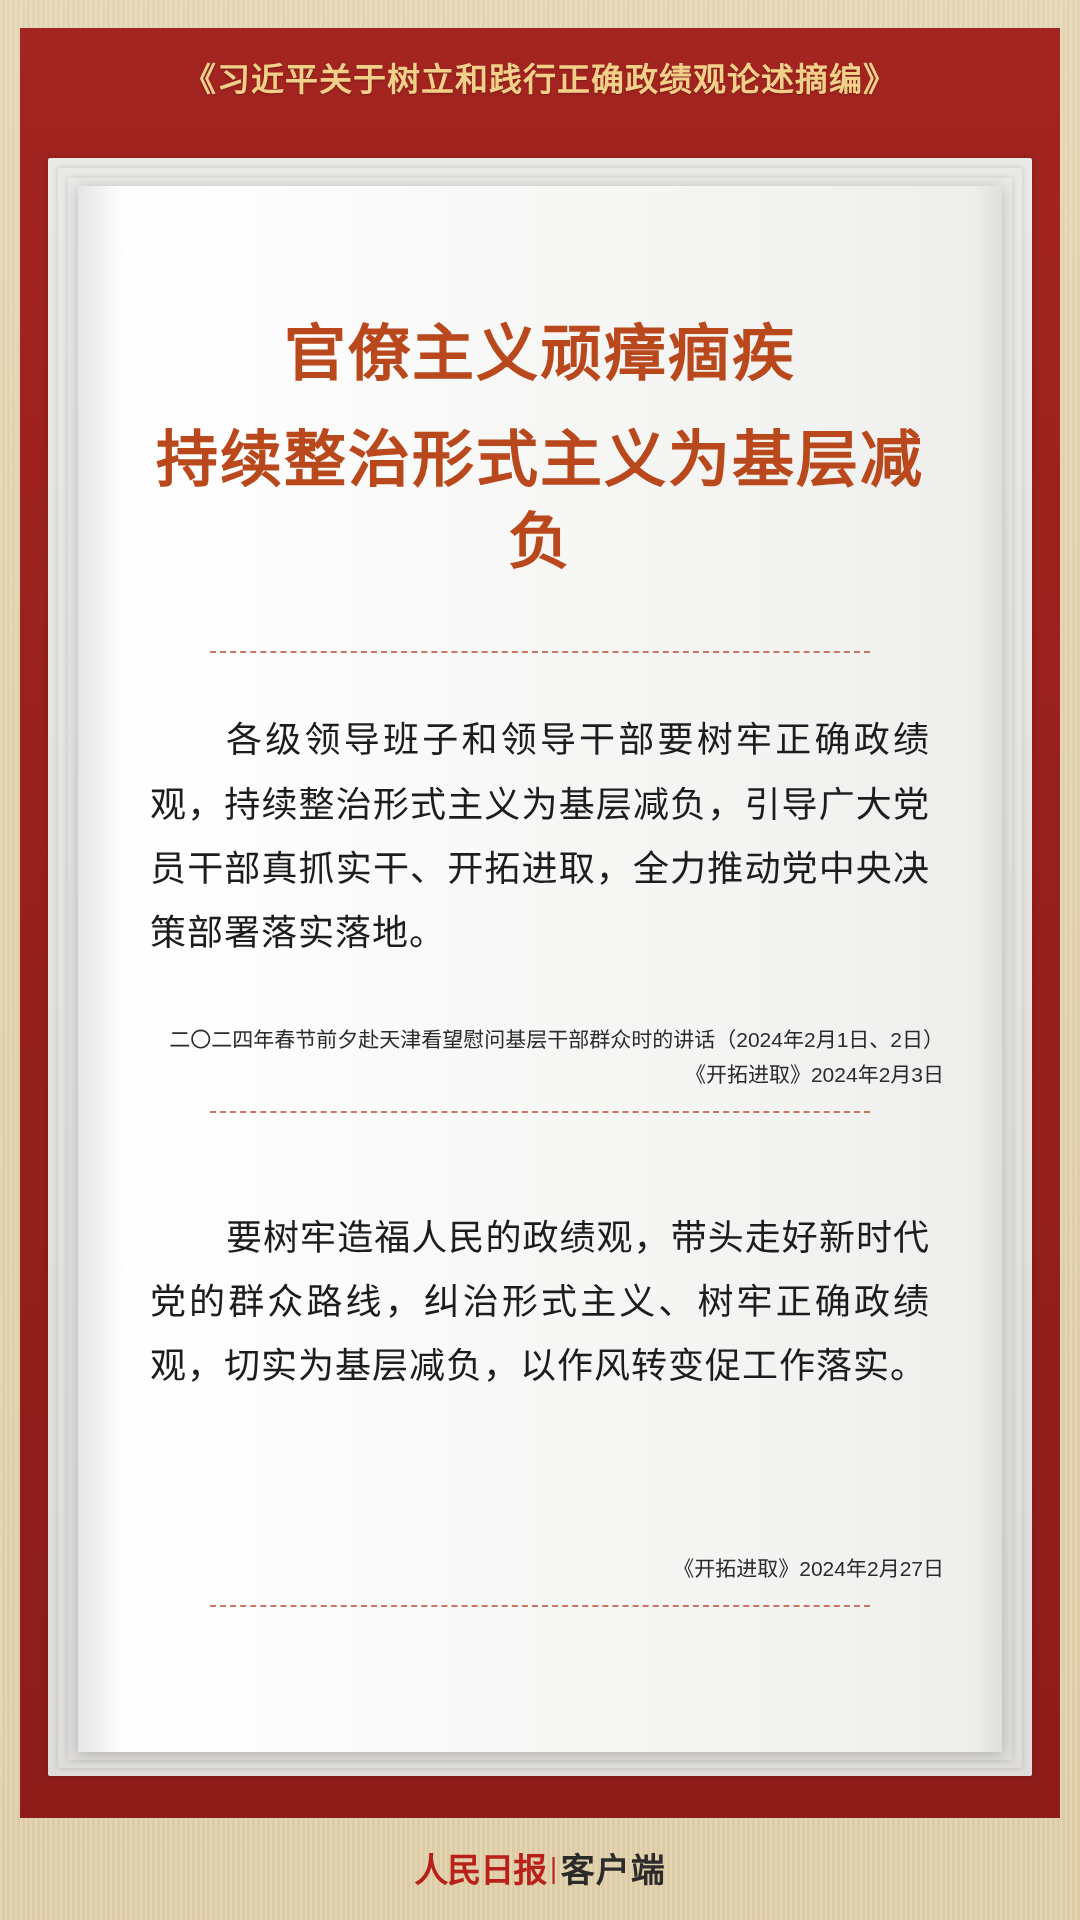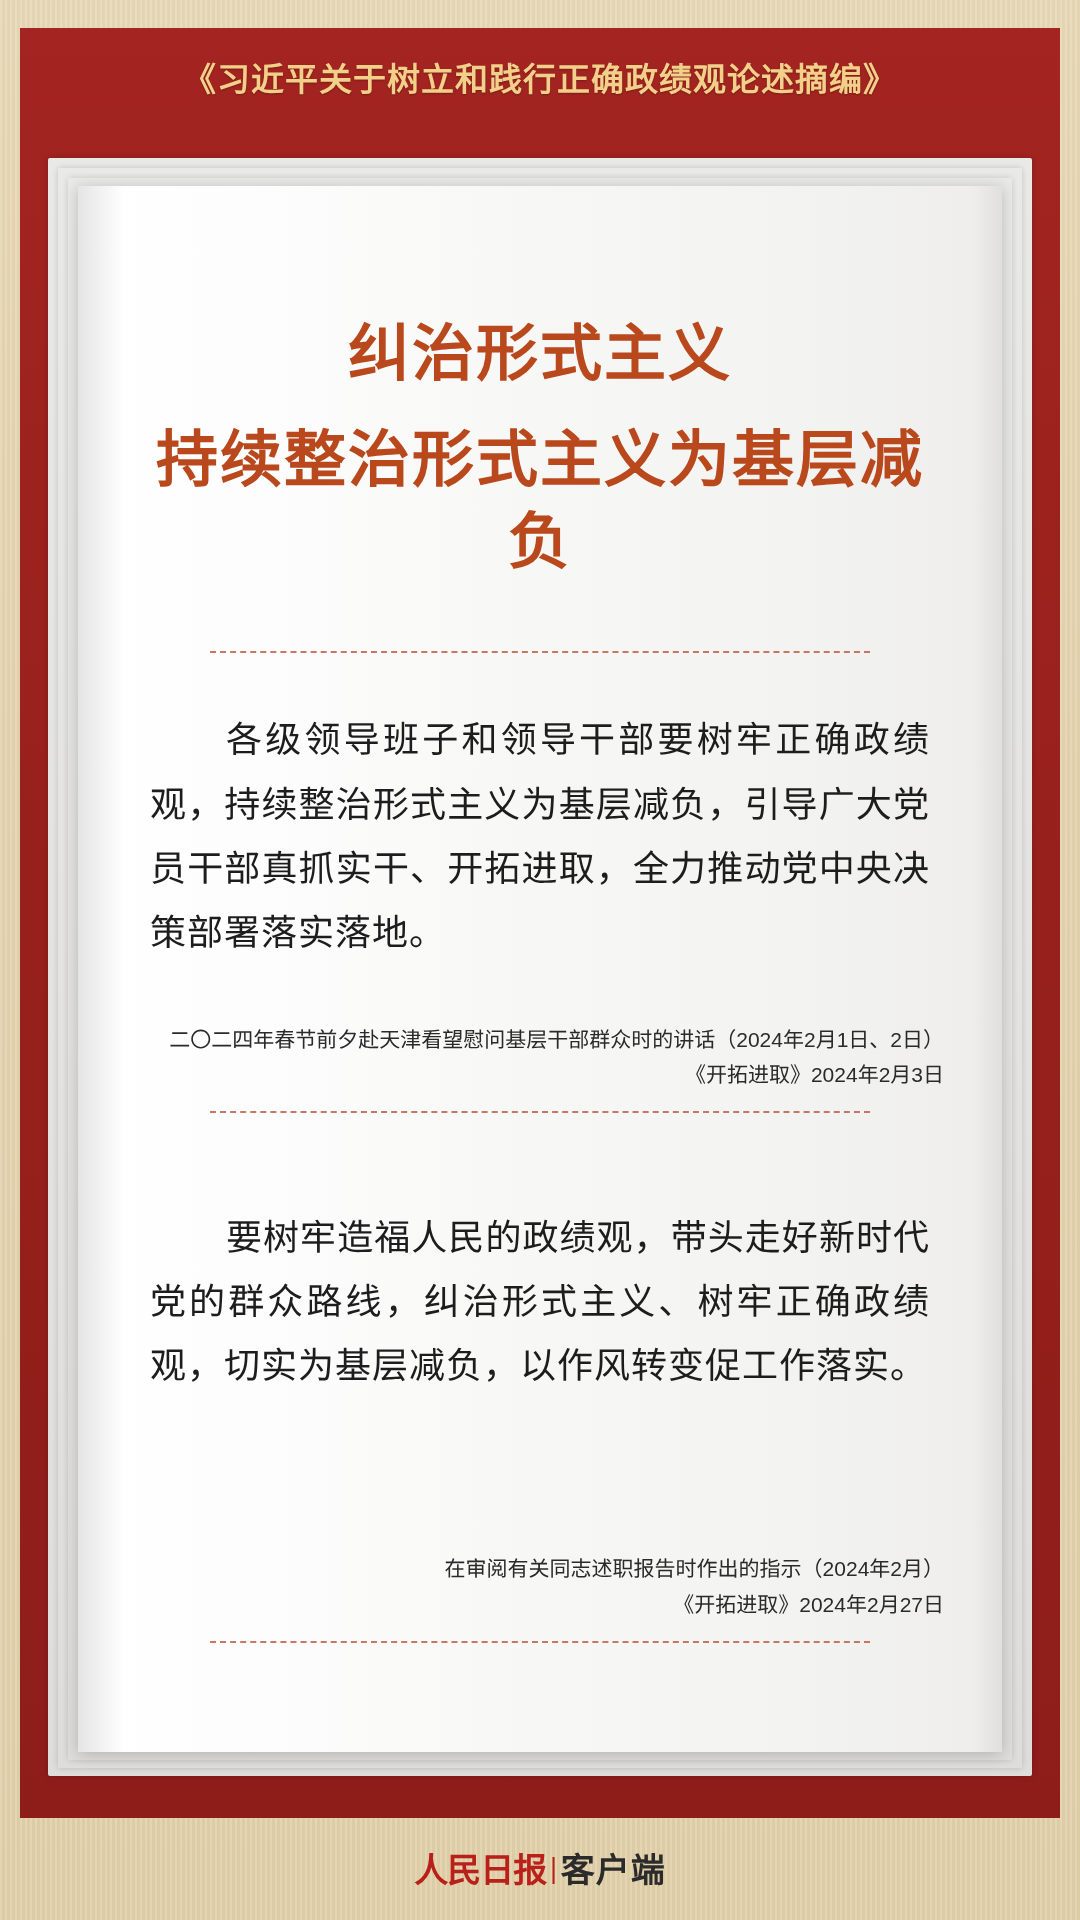--- a/index.html
+++ b/index.html
@@ -214,39 +214,38 @@
 
     <div class="book">
       <div class="page-edge edge-1"></div>
       <div class="page-edge edge-2"></div>
       <div class="page-edge edge-3"></div>
 
       <div class="page">
         <div class="page-inner">
 
           <div class="headline">
-            <span class="line1">纠治形式主义</span>
+            <span class="line1">官僚主义顽瘴痼疾</span>
             <span class="line2">持续整治形式主义为基层减负</span>
           </div>
 
           <div class="dash-rule rule-top"></div>
 
           <div class="quote quote-1">各级领导班子和领导干部要树牢正确政绩观，持续整治形式主义为基层减负，引导广大党员干部真抓实干、开拓进取，全力推动党中央决策部署落实落地。</div>
 
           <div class="source source-1">
             <span class="src-line">二〇二四年春节前夕赴天津看望慰问基层干部群众时的讲话（2024年2月1日、2日）</span>
             <span class="src-line">《开拓进取》2024年2月3日</span>
           </div>
 
           <div class="dash-rule rule-mid"></div>
 
           <div class="quote quote-2">要树牢造福人民的政绩观，带头走好新时代党的群众路线，纠治形式主义、树牢正确政绩观，切实为基层减负，以作风转变促工作落实。</div>
 
           <div class="source source-2">
-            <span class="src-line">在审阅有关同志述职报告时作出的指示（2024年2月）</span>
             <span class="src-line">《开拓进取》2024年2月27日</span>
           </div>
 
           <div class="dash-rule rule-bottom"></div>
 
         </div>
       </div>
     </div>
   </div>
 

